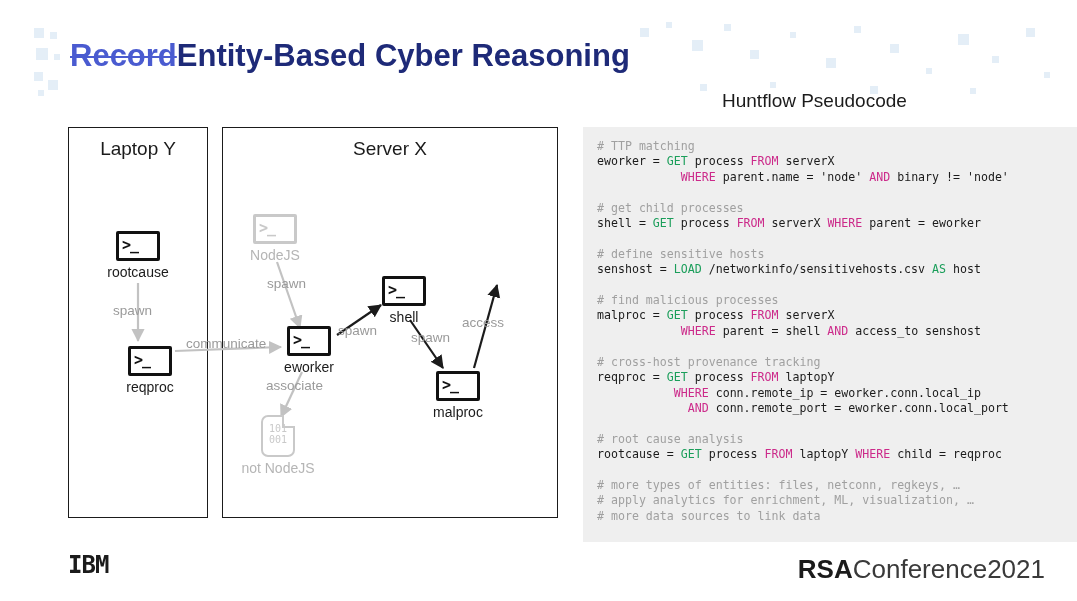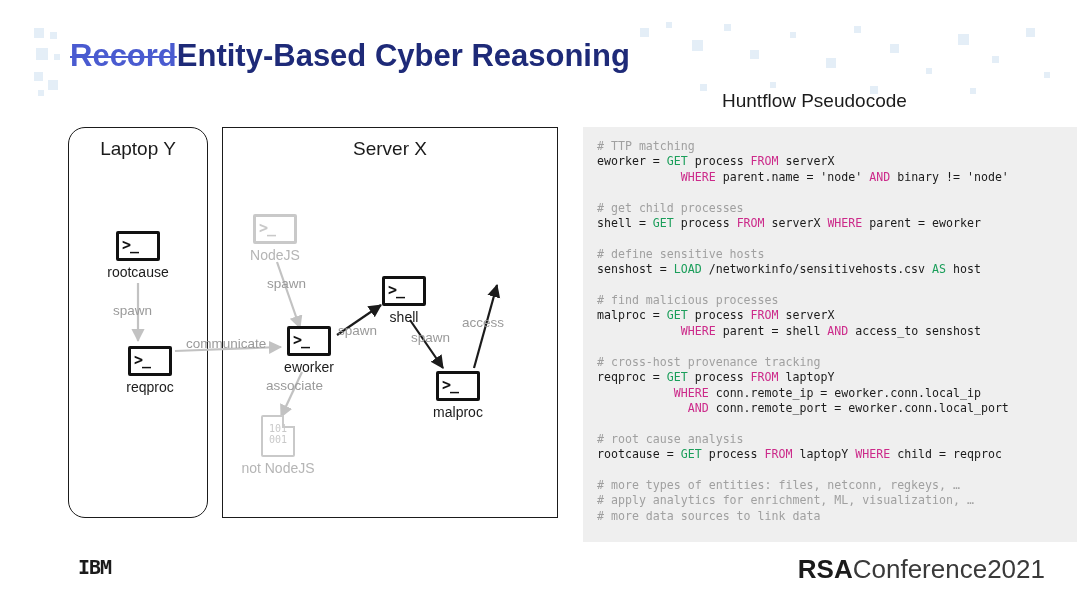--- a/index.html
+++ b/index.html
@@ -58,21 +58,21 @@
     color: #1b1b1b;
   }
 
   
   .host-box {
     position: absolute;
     border: 1.6px solid #1b1b1b;
     background: #ffffff;
     box-sizing: border-box;
   }
-  #box-laptop { left: 68px; top: 127px; width: 140px; height: 391px; border-radius: 17px; }
+  #box-laptop { left: 68px; top: 127px; width: 140px; height: 391px; }
   #box-server { left: 222px; top: 127px; width: 336px; height: 391px; }
   .host-title {
     position: absolute;
     top: 10px;
     left: 0;
     width: 100%;
     text-align: center;
     font-size: 19px;
     color: #1b1b1b;
   }
@@ -135,21 +135,21 @@
   .node.faded .term-icon .prompt { color: #c9c9c9; }
 
   
   .file-icon {
     width: 34px;
     height: 42px;
     margin: 0 auto;
     position: relative;
     border: 2.5px solid #c9c9c9;
     box-sizing: border-box;
-    border-radius: 2px;
+    border-radius: 7px;
     background: #fff;
   }
   .file-icon .binary {
     position: absolute;
     left: 0; top: 6px;
     width: 100%;
     text-align: center;
     font-family: "DejaVu Sans Mono", monospace;
     font-size: 10px;
     line-height: 11px;
@@ -242,24 +242,24 @@
     color: #1b1b1b;
     white-space: pre;
   }
   .c-com { color: #a0a0a0; }
   .c-kw  { color: #cc2a8a; }
   .c-fn  { color: #1a9e5a; }
 
   
   #ibm-logo {
     position: absolute;
-    left: 78px;
+    left: 68px;
     bottom: 22px;
     font-family: "DejaVu Sans Mono", monospace;
-    font-size: 20px;
+    font-size: 24px;
     font-weight: bold;
     letter-spacing: -1px;
     color: #1b1b1b;
   }
   #rsa-logo {
     position: absolute;
     right: 32px;
     bottom: 16px;
     font-size: 26px;
     color: #1b1b1b;

